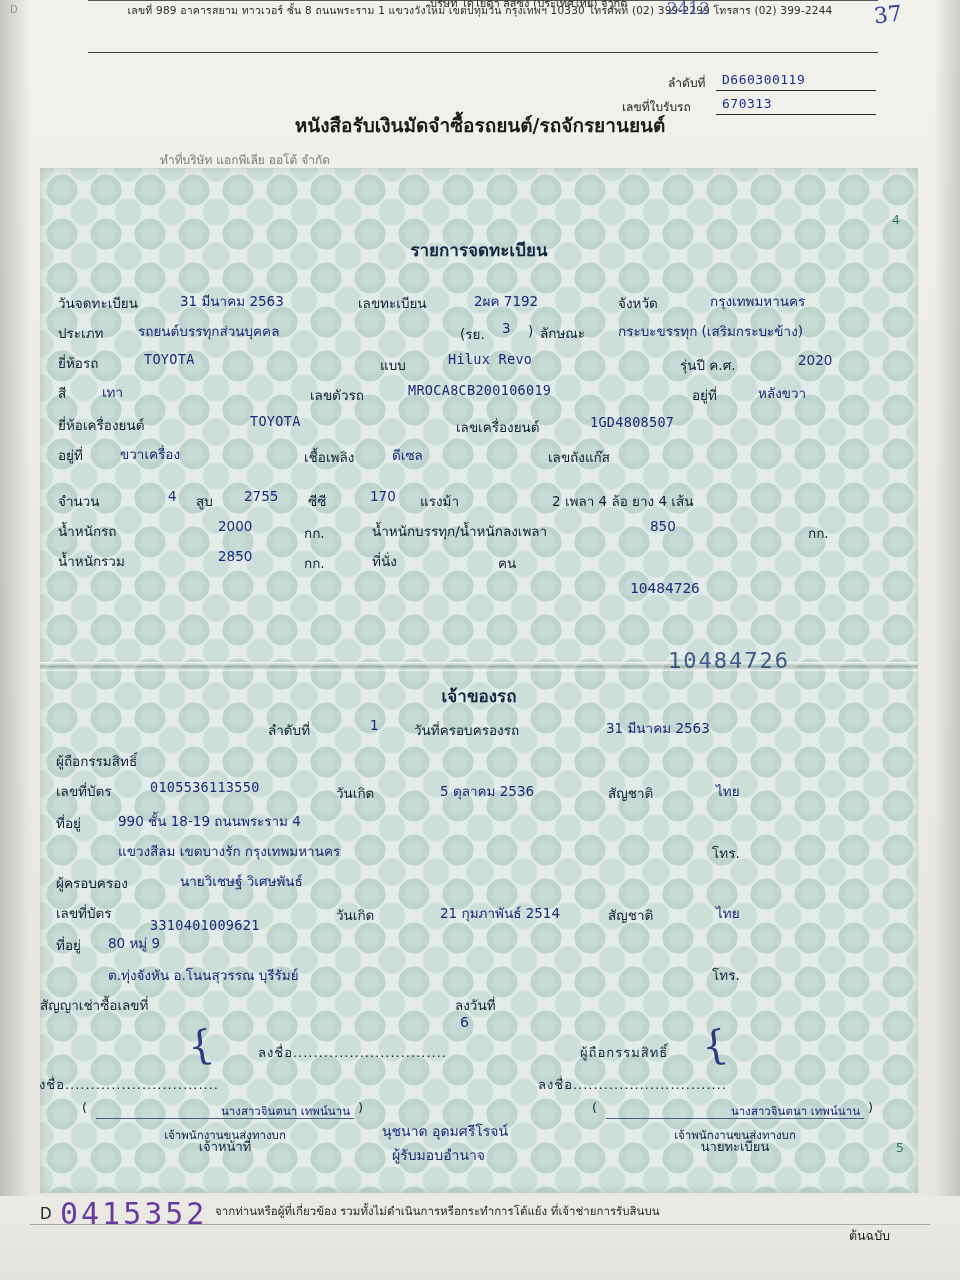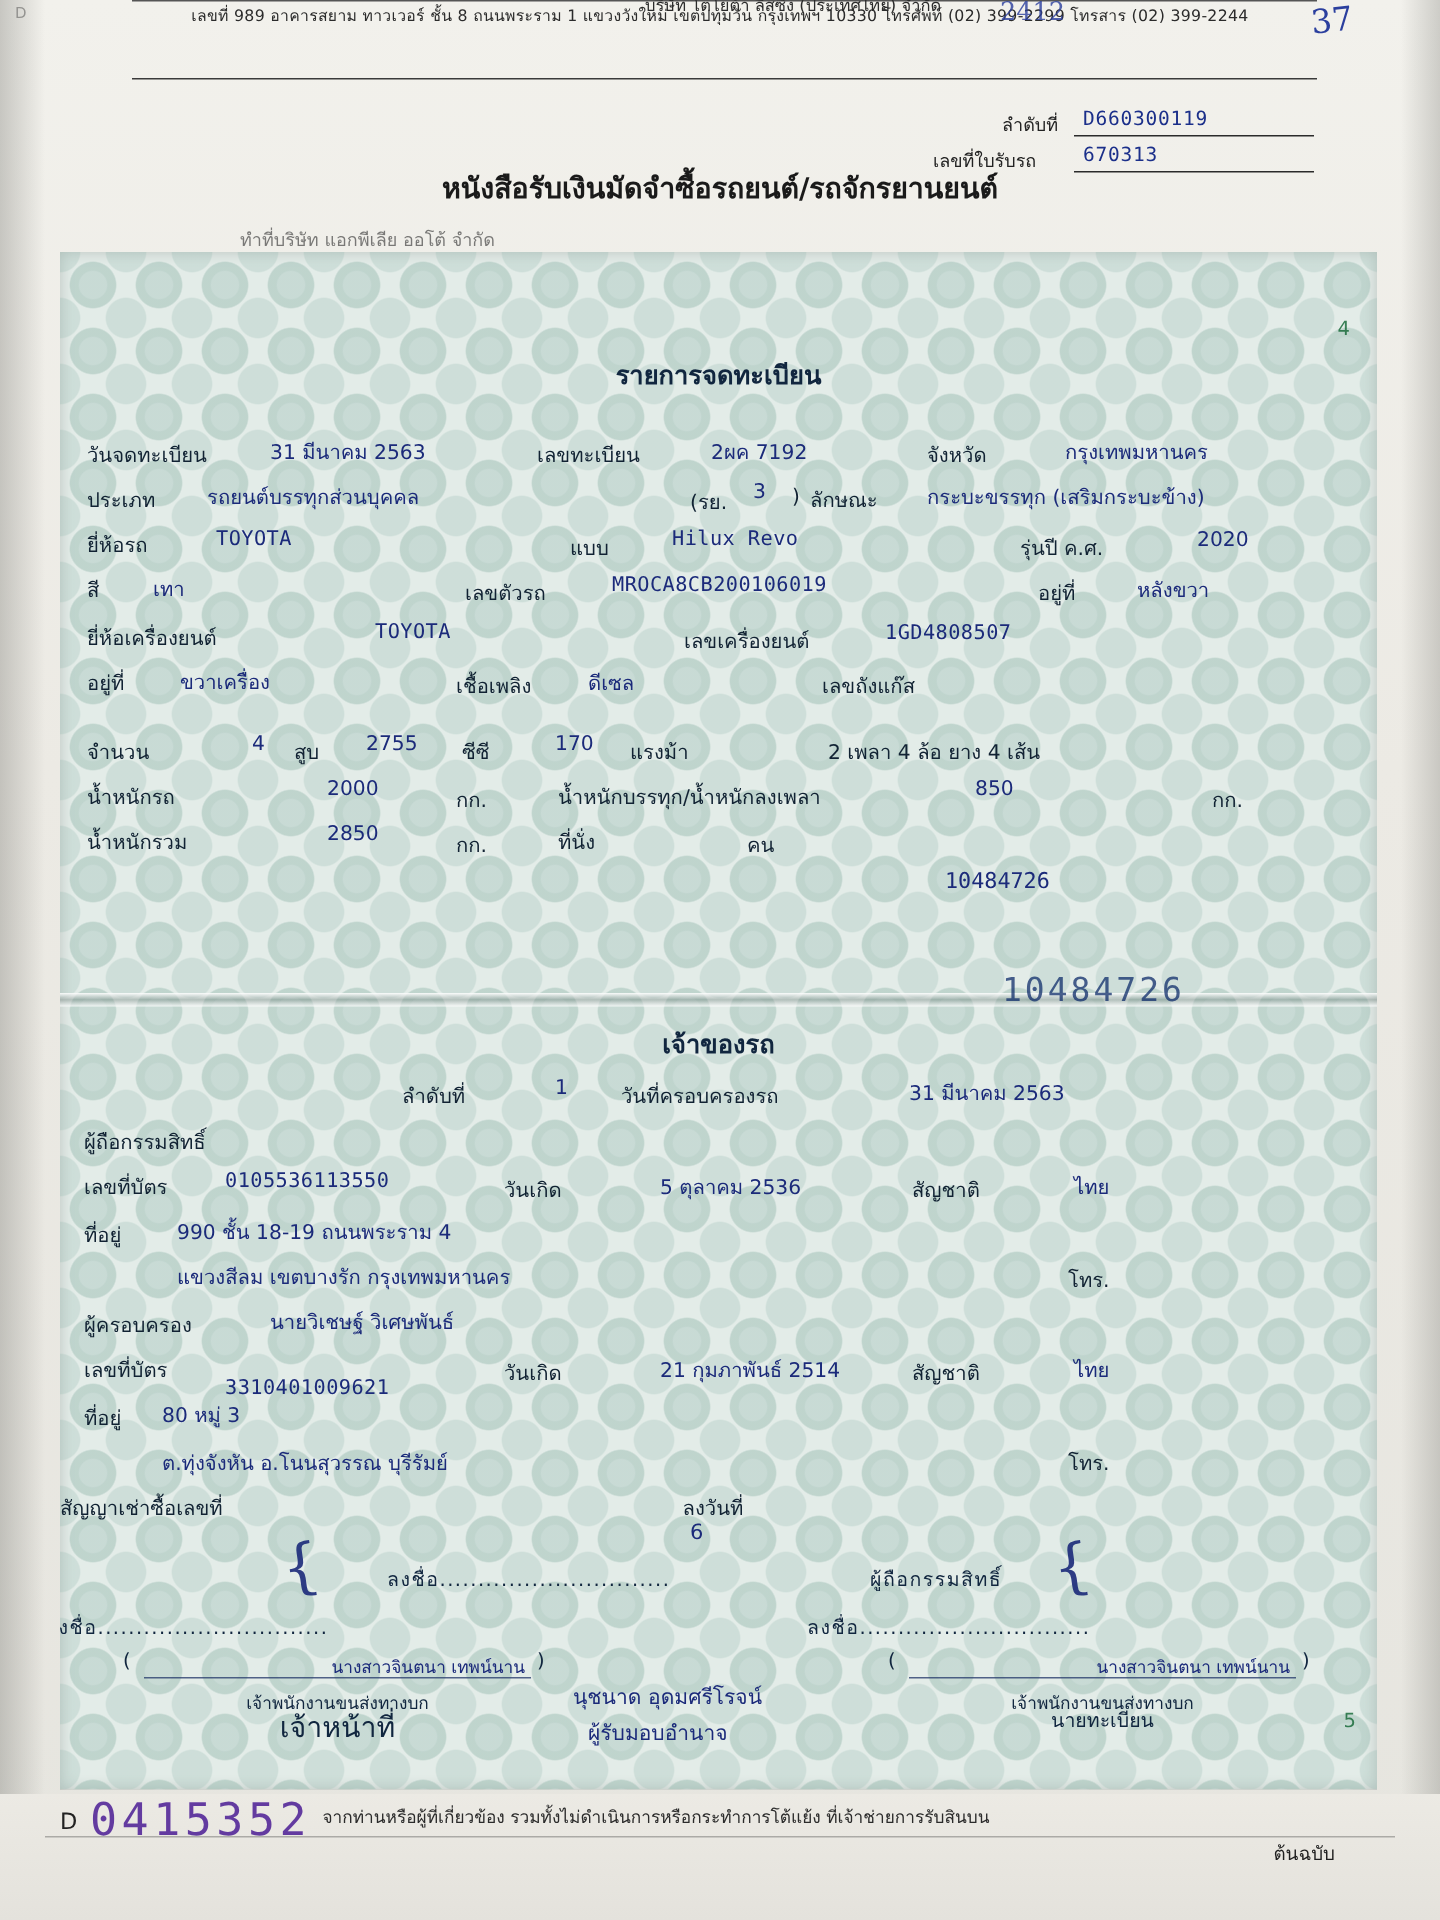--- a/index.html
+++ b/index.html
@@ -309,21 +309,21 @@
     <div class="val" style="left:140px;top:702px;">นายวิเชษฐ์  วิเศษพันธ์</div>
 
     <div class="lbl" style="left:16px;top:734px;">เลขที่บัตร</div>
     <div class="valm" style="left:110px;top:733px;margin-top:16px;">3310401009621</div>
     <div class="lbl" style="left:296px;top:736px;">วันเกิด</div>
     <div class="val" style="left:400px;top:734px;">21 กุมภาพันธ์ 2514</div>
     <div class="lbl" style="left:568px;top:736px;">สัญชาติ</div>
     <div class="val" style="left:676px;top:734px;">ไทย</div>
 
     <div class="lbl" style="left:16px;top:766px;">ที่อยู่</div>
-    <div class="val" style="left:68px;top:764px;">80 หมู่ 3</div>
+    <div class="val" style="left:68px;top:764px;">80 หมู่ 9</div>
     <div class="val" style="left:68px;top:796px;">ต.ทุ่งจังหัน อ.โนนสุวรรณ บุรีรัมย์</div>
     <div class="lbl" style="left:672px;top:796px;">โทร.</div>
     <div class="val" style="left:716px;top:794px;"></div>
 
     <div class="lbl" style="left:0px;top:826px;">สัญญาเช่าซื้อเลขที่</div>
     <div class="lbl" style="left:415px;top:826px;">ลงวันที่</div>
     <div class="blue-hand" style="left:420px;top:846px;">6</div>
 
     <div class="pg-num" style="right:14px;top:972px;">5</div>
 
@@ -340,21 +340,21 @@
     <div class="sig-paren" style="left:318px;top:932px;">)</div>
     <div class="sig-name" style="left:60px;top:934px;width:250px;">นางสาวจินตนา  เทพน์นาน</div>
     <div class="sig-line" style="left:56px;top:950px;width:258px;"></div>
 
     <div class="sig-paren" style="left:552px;top:932px;">(</div>
     <div class="sig-paren" style="left:828px;top:932px;">)</div>
     <div class="sig-name" style="left:570px;top:934px;width:250px;">นางสาวจินตนา  เทพน์นาน</div>
     <div class="sig-line" style="left:566px;top:950px;width:258px;"></div>
 
     <div class="sig-role" style="left:60px;top:958px;width:250px;">เจ้าพนักงานขนส่งทางบก</div>
-    <div class="sig-role" style="left:60px;top:968px;width:250px;font-size:19px;">เจ้าหน้าที่</div>
+    <div class="sig-role" style="left:60px;top:968px;width:250px;font-size:13px;">เจ้าหน้าที่</div>
     <div class="sig-role" style="left:570px;top:958px;width:250px;">เจ้าพนักงานขนส่งทางบก</div>
     <div class="sig-role" style="left:570px;top:968px;width:250px;font-size:13px;">นายทะเบียน</div>
 
     <div class="blue-hand" style="left:342px;top:952px;">นุชนาด อุดมศรีโรจน์</div>
     <div class="blue-hand" style="left:352px;top:976px;">ผู้รับมอบอำนาจ</div>
   </div>
 
   <div class="edge-shadow-left"></div>
   <div class="edge-shadow-right"></div>
 

